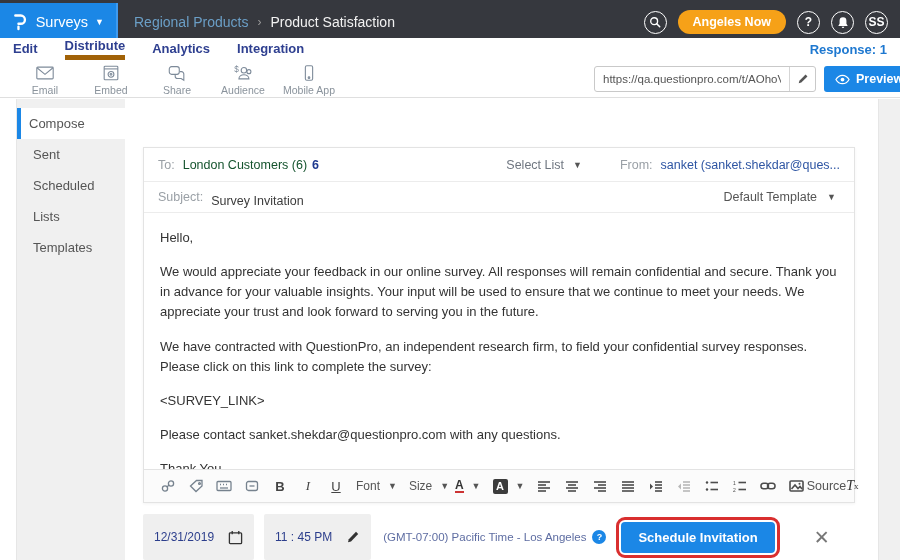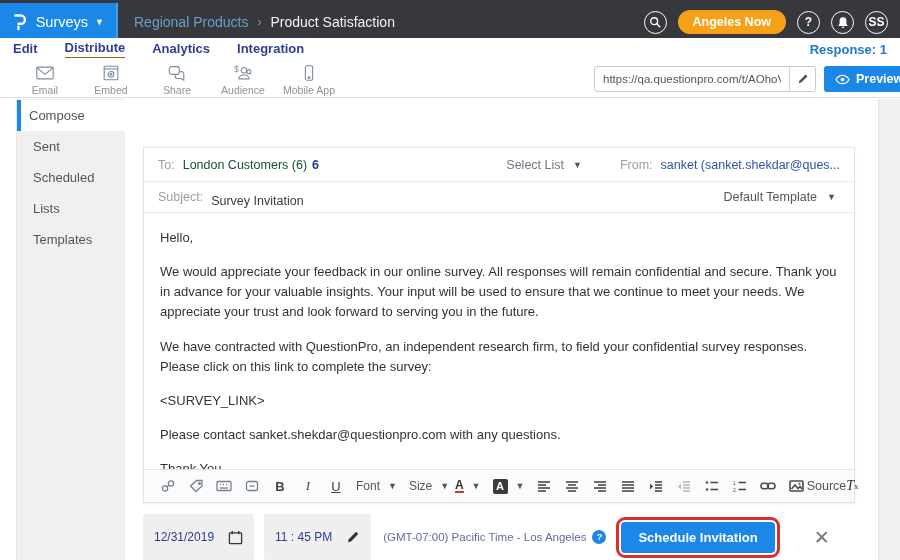--- a/index.html
+++ b/index.html
@@ -20,37 +20,37 @@
   .crumb-parent { color:#6b9fc7; cursor:pointer; }
   .crumb-sep { color:#9a9a9a; font-size:12px; }
   .crumb-current { color:#f2f2f2; }
   .header-right { margin-left:auto; display:flex; align-items:center; gap:11px; padding-right:12px; }
   .circle-btn { width:23px; height:23px; border:1.5px solid #fff; border-radius:50%; color:#fff; display:flex; align-items:center; justify-content:center; font-size:12px; font-weight:bold; cursor:pointer; background:transparent; }
   .upgrade-btn { background:#f6a118; color:#fff; font-weight:bold; font-size:12.5px; padding:5px 15px; border-radius:13px; border:none; cursor:pointer; }
 
   
   .nav-row { position:absolute; top:38px; left:0; right:0; height:22px; display:flex; align-items:center; gap:27px; padding:0 13px; background:#fff; }
   .nav-item { color:#2e3f90; font-size:13px; font-weight:bold; cursor:pointer; padding-bottom:2px; }
-  .nav-item.active { border-bottom:1px solid #a16207; }
+  .nav-item.active { border-bottom:6px solid #a16207; }
   .response-link { margin-left:auto; color:#1e78d0; font-size:13px; font-weight:bold; cursor:pointer; }
 
   
   .channels-row { position:absolute; top:60px; left:0; right:0; height:38px; background:#fff; border-bottom:1px solid #dfdfdf; display:flex; align-items:center; }
   .channel { width:66px; display:flex; flex-direction:column; align-items:center; gap:2px; cursor:pointer; margin-top:2px; }
   .channel:first-child { margin-left:12px; }
   .channel .ch-icon { width:20px; height:18px; }
   .channel .ch-label { font-size:10.5px; color:#8a939c; }
   .ch-stroke { stroke:#7d8a99; fill:none; stroke-width:1.2; }
   .url-box { position:absolute; left:594px; top:66px; width:222px; height:26px; border:1px solid #c9c9c9; border-radius:3px; display:flex; align-items:center; background:#fff; }
   .url-text { flex:1; padding:0 8px; font-size:11.5px; color:#555; white-space:nowrap; overflow:hidden; border:none; outline:none; background:transparent; font-family:"Liberation Sans",sans-serif; }
   .url-edit { width:26px; height:100%; border-left:1px solid #d5d5d5; display:flex; align-items:center; justify-content:center; cursor:pointer; }
   .preview-btn { position:absolute; left:824px; top:66px; height:26px; background:#1b87e6; border:none; border-radius:3px; color:#fff; font-size:12.5px; font-weight:bold; padding:0 11px; display:flex; align-items:center; gap:6px; cursor:pointer; font-family:"Liberation Sans",sans-serif; }
 
   
-  .sidebar { position:absolute; left:16px; top:99px; width:109px; bottom:0; background:#f0f0f0; border-left:1px solid #e6e6e6; padding-top:1px; }
+  .sidebar { position:absolute; left:16px; top:99px; width:109px; bottom:0; background:#f0f0f0; border-left:1px solid #e6e6e6; padding-top:9px; }
   .side-item { height:31px; display:flex; align-items:center; padding-left:12px; font-size:13px; color:#555; cursor:pointer; border-left:4px solid transparent; }
   .side-item.active { background:#fff; border-left:4px solid #1b87e6; padding-left:8px; }
 
   .right-strip { position:absolute; right:0; top:99px; width:22px; bottom:0; background:#f0f0f0; border-left:1px solid #e6e6e6; }
 
   
   .card { position:absolute; left:143px; top:147px; width:712px; height:356px; background:#fff; border:1px solid #e3e3e3; box-shadow:0 1px 3px rgba(0,0,0,.05); display:flex; flex-direction:column; }
   .to-row { height:34px; border-bottom:1px solid #ececec; display:flex; align-items:center; padding:0 14px; font-size:12.5px; }
   .field-label { color:#9aa0a6; margin-right:8px; }
   .to-value { color:#14532d; }

